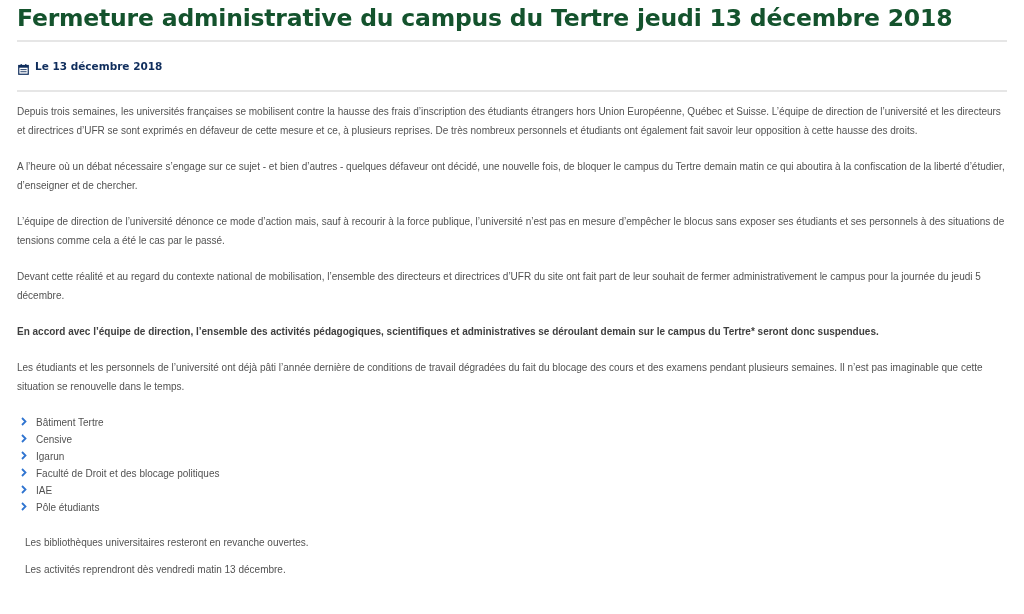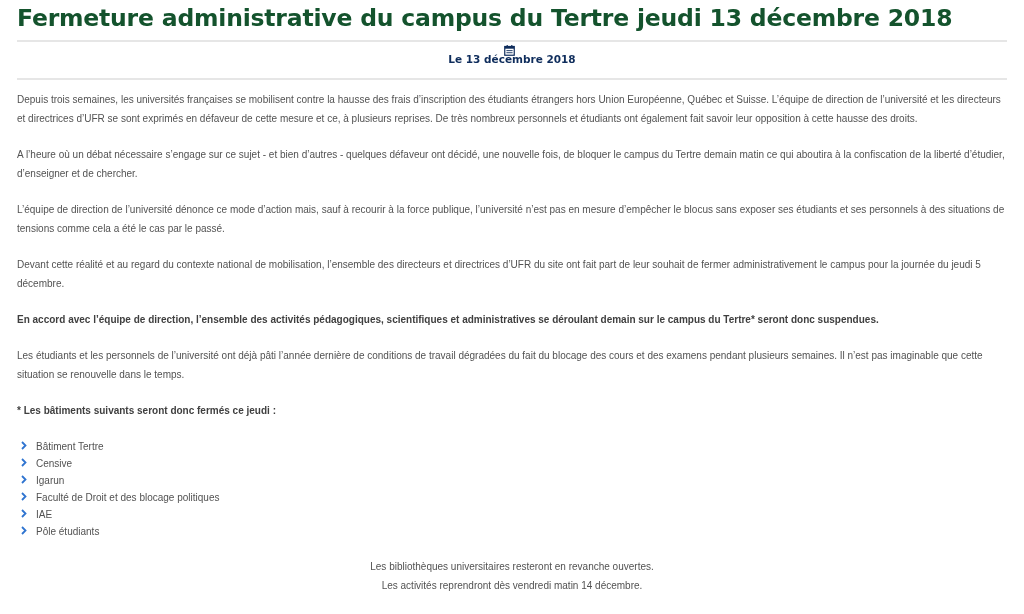--- a/index.html
+++ b/index.html
@@ -32,22 +32,21 @@
     }
     .divider {
       height: 2px;
       background: #e6e6e6;
       width: 990px;
     }
     .divider.top { margin-top: 6px; }
     .meta {
       display: flex;
       align-items: center;
-      height: 36px;
-      flex-direction: column;
+      height: 48px;
     }
     .meta .cal {
       width: 11px;
       height: 11px;
       margin-right: 6px;
       margin-left: 1px;
       display: inline-block;
     }
     .meta .date {
       font-family: "DejaVu Sans", sans-serif;
@@ -78,21 +77,21 @@
       align-items: flex-start;
       height: 17.1px;
     }
     ul.buildings li .chev {
       width: 6px;
       height: 9px;
       margin-left: 4px;
       margin-right: 9px;
       display: inline-block;
     }
-    .footer-lines p { margin: 0; text-align: center; }
+    .footer-lines p { margin: 8px; }
   </style>
 </head>
 <body>
 
 <div class="page">
   <h1 class="title">Fermeture administrative du campus du Tertre jeudi 13 décembre 2018</h1>
   <div class="divider top"></div>
 
   <div class="meta">
     <span class="cal">
@@ -109,21 +108,20 @@
   </div>
   <div class="divider"></div>
 
   <div class="content">
     <p>Depuis trois semaines, les universités françaises se mobilisent contre la hausse des frais d’inscription des étudiants étrangers hors Union Européenne, Québec et Suisse. L’équipe de direction de l’université et les directeurs et directrices d’UFR se sont exprimés en défaveur de cette mesure et ce, à plusieurs reprises. De très nombreux personnels et étudiants ont également fait savoir leur opposition à cette hausse des droits.</p>
     <p>A l’heure où un débat nécessaire s’engage sur ce sujet - et bien d’autres - quelques défaveur ont décidé, une nouvelle fois, de bloquer le campus du Tertre demain matin ce qui aboutira à la confiscation de la liberté d’étudier, d’enseigner et de chercher.</p>
     <p>L’équipe de direction de l’université dénonce ce mode d’action mais, sauf à recourir à la force publique, l’université n’est pas en mesure d’empêcher le blocus sans exposer ses étudiants et ses personnels à des situations de tensions comme cela a été le cas par le passé.</p>
     <p>Devant cette réalité et au regard du contexte national de mobilisation, l’ensemble des directeurs et directrices d’UFR du site ont fait part de leur souhait de fermer administrativement le campus pour la journée du jeudi 5 décembre.</p>
     <p class="bold">En accord avec l’équipe de direction, l’ensemble des activités pédagogiques, scientifiques et administratives se déroulant demain sur le campus du Tertre* seront donc suspendues.</p>
     <p>Les étudiants et les personnels de l’université ont déjà pâti l’année dernière de conditions de travail dégradées du fait du blocage des cours et des examens pendant plusieurs semaines. Il n’est pas imaginable que cette situation se renouvelle dans le temps.</p>
-    <p class="bold">* Les bâtiments suivants seront donc fermés ce jeudi :</p>
 
     <ul class="buildings">
       <li>
         <span class="chev"><svg width="6" height="9" viewBox="0 0 6 9">
               <path d="M1 1 L4.5 4.5 L1 8" fill="none" stroke="#2f74d0" stroke-width="1.8"></path>
             </svg></span>
         <span>Bâtiment Tertre</span>
       </li>
       <li>
         <span class="chev"><svg width="6" height="9" viewBox="0 0 6 9">
@@ -152,16 +150,16 @@
       <li>
         <span class="chev"><svg width="6" height="9" viewBox="0 0 6 9">
               <path d="M1 1 L4.5 4.5 L1 8" fill="none" stroke="#2f74d0" stroke-width="1.8"></path>
             </svg></span>
         <span>Pôle étudiants</span>
       </li>
     </ul>
 
     <div class="footer-lines">
       <p>Les bibliothèques universitaires resteront en revanche ouvertes.</p>
-      <p>Les activités reprendront dès vendredi matin 14 décembre.</p>
+      <p>Les activités reprendront dès vendredi matin 13 décembre.</p>
     </div>
   </div>
 </div>
 
 </body></html>

